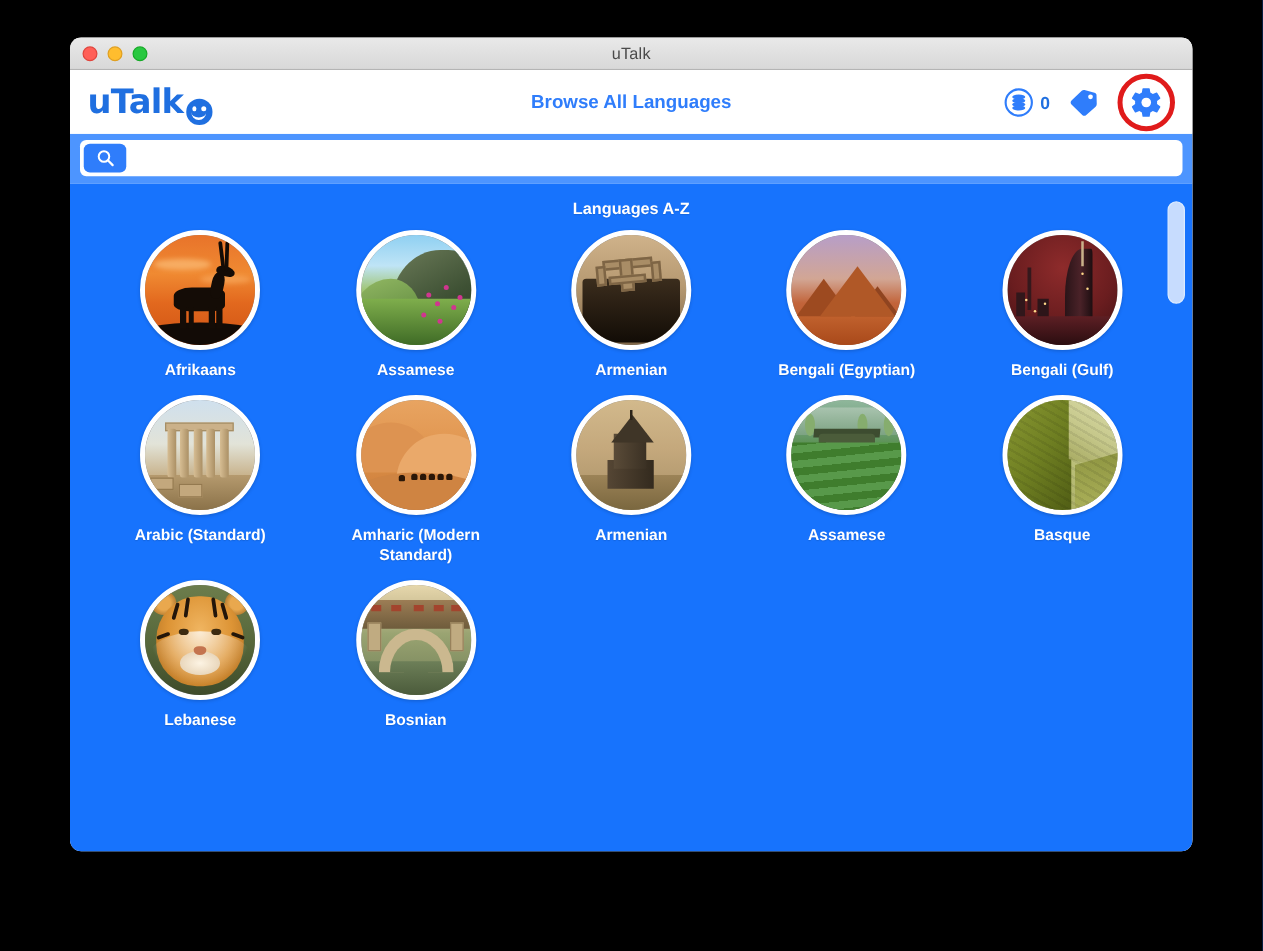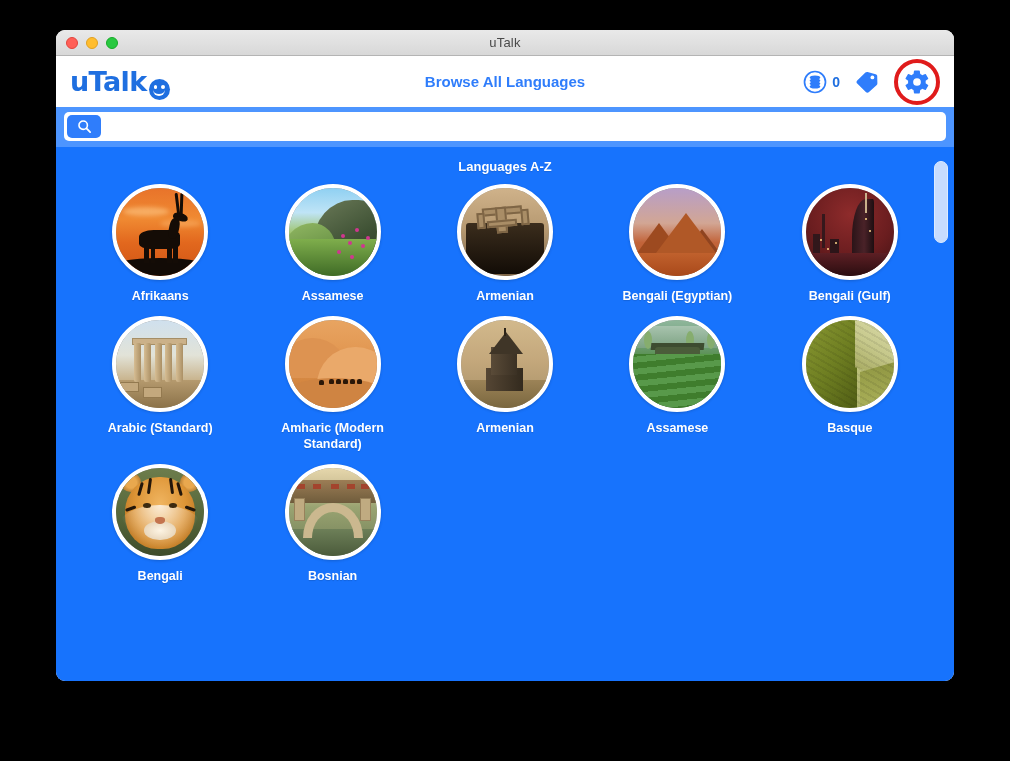--- a/index.html
+++ b/index.html
@@ -627,21 +627,21 @@
               <i class="stripe s3"></i>
               <i class="stripe s4"></i>
               <i class="stripe s5"></i>
               <i class="stripe s6"></i>
               <i class="muzzle"></i>
               <i class="eye eye-l"></i>
               <i class="eye eye-r"></i>
               <i class="nose"></i>
             </div>
           </div>
-          <div class="tile-label">Bengali</div>
+          <div class="tile-label">Lebanese</div>
         </div>
         <div class="tile">
           <div class="thumb">
             <div class="art art-bos">
               <i class="town"></i>
               <i class="roof r1"></i>
               <i class="roof r2"></i>
               <i class="roof r3"></i>
               <i class="roof r4"></i>
               <i class="roof r5"></i>

